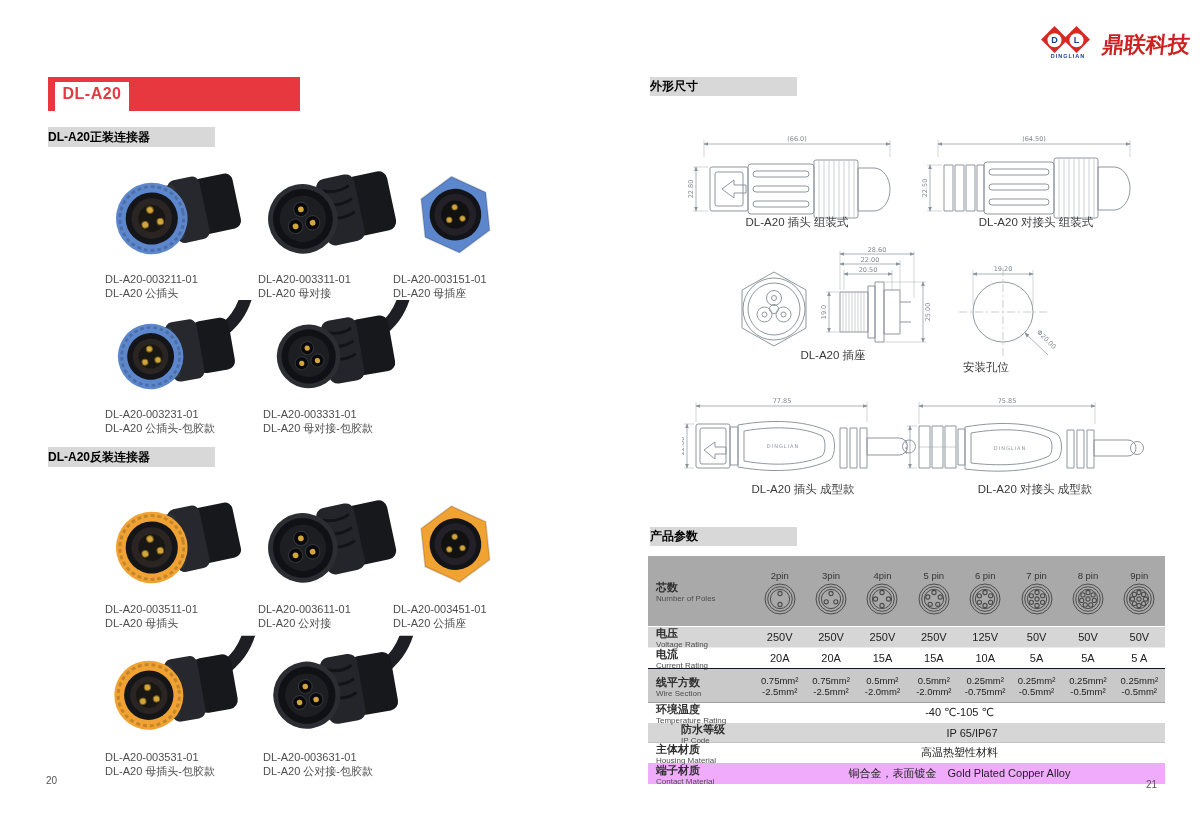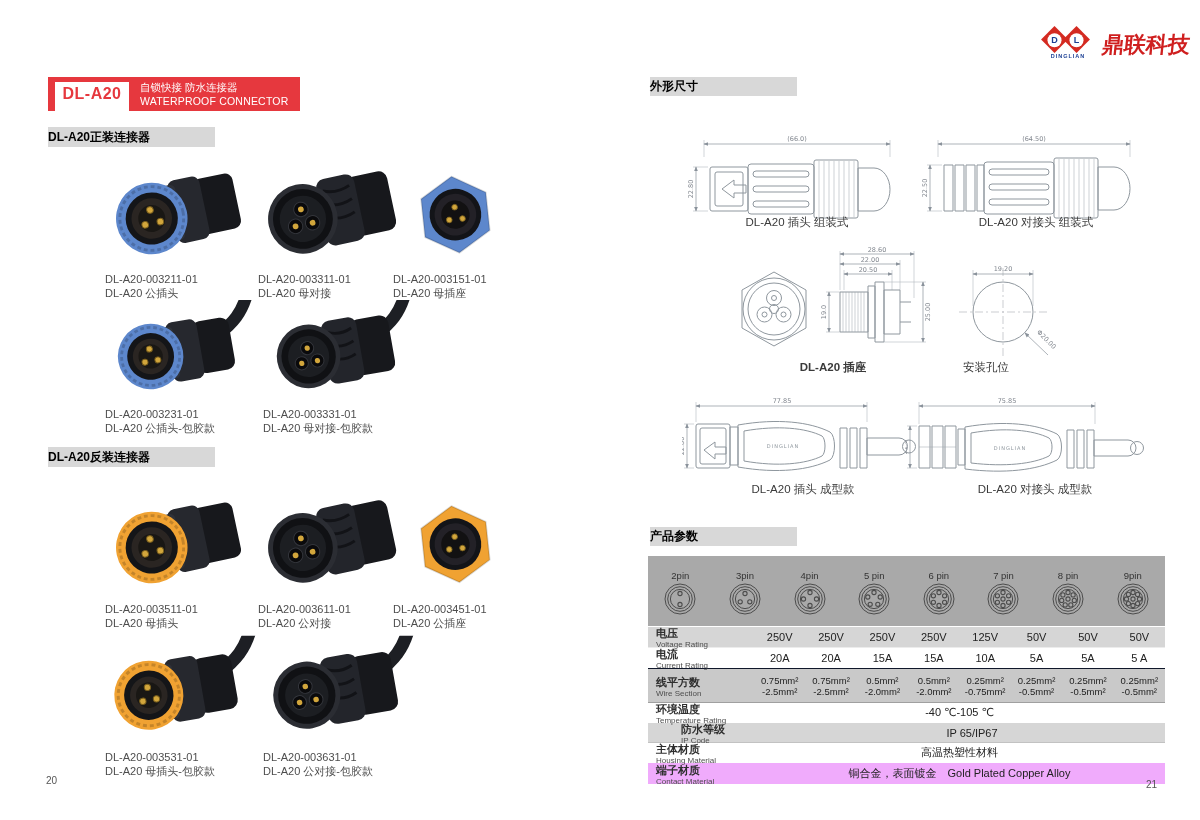--- a/index.html
+++ b/index.html
@@ -166,24 +166,20 @@
     <circle cx="35.5" cy="60" r="2.8" fill="#d2a63c"></circle>
    </g>
   </symbol>
  </defs>
 </svg>
 
 <div id="page">
 
   <div class="abs banner">
     <div class="banner-model">DL-A20</div>
-    <div class="banner-text">
-      <div class="banner-cn">自锁快接 防水连接器</div>
-      <div class="banner-en">WATERPROOF CONNECTOR</div>
-    </div>
   </div>
 
   <div class="abs secbar left" style="left:48px;top:127px;">DL-A20正装连接器</div>
 
   <div class="product" style="left:105px;top:160px;width:145px;">
     <svg viewBox="0 0 150 110" height="108" style="--ring: #5d87cc;">
         <use href="#sym-plug"></use>
       </svg>
     <div class="pn">DL-A20-003211-01</div>
     <div class="pname">DL-A20 公插头</div>
@@ -354,21 +350,21 @@
       <line class="ext" x1="118" y1="46" x2="104" y2="46"></line>
         <line class="ext" x1="118" y1="86" x2="104" y2="86"></line>
       <line class="dim" x1="107" y1="46" x2="107" y2="86"></line>
       <text class="dimt" transform="translate(104,66) rotate(-90)" text-anchor="middle">19.0</text>
       <line class="ext" x1="162" y1="36" x2="204" y2="36"></line>
         <line class="ext" x1="162" y1="96" x2="204" y2="96"></line>
       <line class="dim" x1="201" y1="36" x2="201" y2="96"></line>
       <text class="dimt" transform="translate(208,66) rotate(-90)" text-anchor="middle">25.00</text>
     </svg>
   </figure>
-  <div class="caption" style="left:722px;top:360px;width:222px;font-weight:bold;">DL-A20 插座</div>
+  <div class="caption" style="left:722px;top:348px;width:222px;">DL-A20 插座</div>
 
   <figure class="drawing" style="left:945px;top:248px;width:130px;height:112px;">
     <svg viewBox="0 0 130 112">
       <line class="cl" x1="14" y1="64" x2="102" y2="64"></line>
       <line class="cl" x1="58" y1="20" x2="58" y2="108"></line>
       <circle class="ol" cx="58" cy="64" r="30"></circle>
       <line class="ext" x1="28" y1="58" x2="28" y2="22"></line>
         <line class="ext" x1="88" y1="58" x2="88" y2="22"></line>
       <line class="dim" x1="28" y1="26" x2="88" y2="26"></line>
       <text class="dimt" x="58" y="23" text-anchor="middle">19.20</text>
@@ -428,20 +424,24 @@
       <path class="ol" d="M189,46 h34 a8,8 0 0 1 0,16 h-34 z"></path>
       <circle class="ol" cx="232" cy="54" r="6.5"></circle>
     </svg>
   </figure>
   <div class="caption" style="left:905px;top:482px;width:260px;">DL-A20 对接头 成型款</div>
 
   <div class="abs secbar right" style="left:650px;top:527px;">产品参数</div>
 
   <div class="abs ptable">
     <div class="prow r-poles">
+      <div class="plabel">
+        <div class="cn">芯数</div>
+        <div class="en">Number of Poles</div>
+      </div>
       <div class="pcell">
           <div class="pole-name">2pin</div>
           <div class="pin-icon"><svg viewBox="0 0 34 34" width="34" height="34">
     <circle class="pc" cx="17" cy="17" r="15"></circle>
               <circle class="pc" cx="17" cy="17" r="12.3"></circle>
     <circle class="pc" cx="17" cy="17" r="9.6"></circle>
               <circle class="pd" cx="17.0" cy="11.5" r="2.1"></circle>
               <circle class="pd" cx="17.0" cy="22.5" r="2.1"></circle>
             </svg></div>
         </div>

